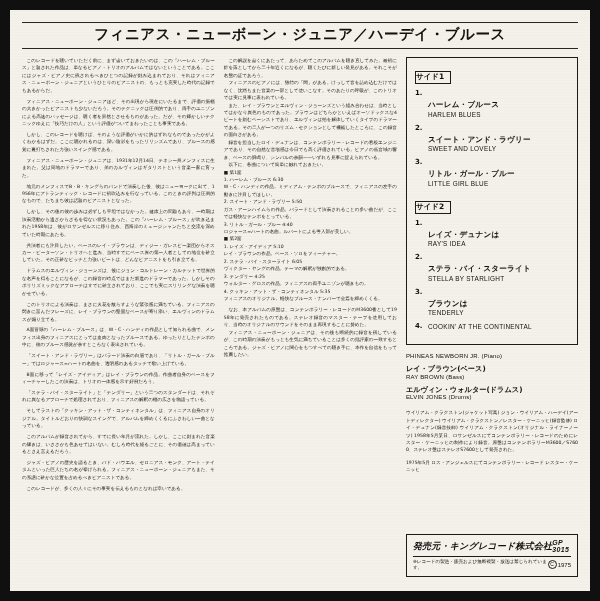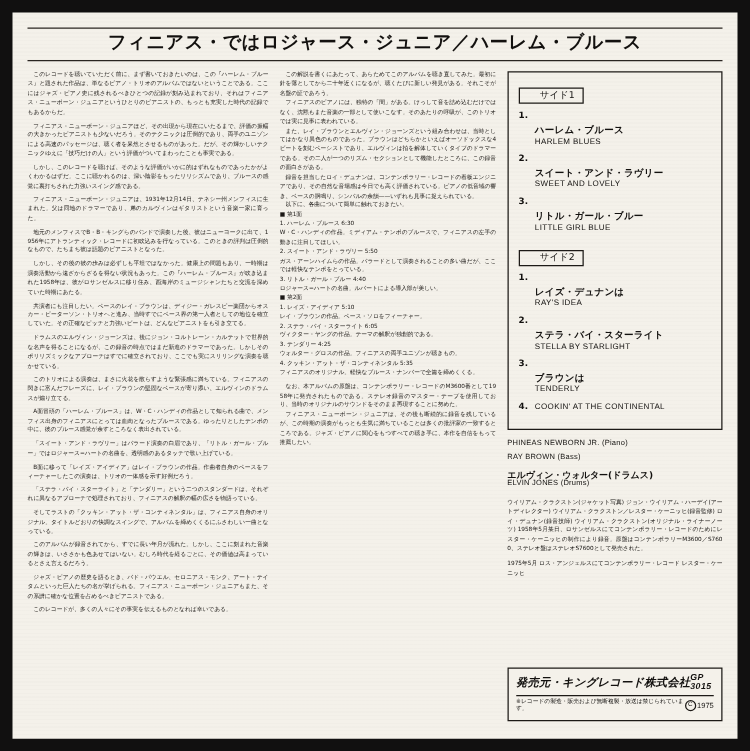--- a/index.html
+++ b/index.html
@@ -80,22 +80,22 @@
   .track-panel {
     border: 1px solid #1d1a17;
     padding: 7px 8px 8px 8px;
     margin-bottom: 8px;
   }
   .side-head {
     display: inline-block;
     border: 1px solid #1d1a17;
     font-family: "DejaVu Sans", sans-serif;
     font-size: 7.5px;
-    font-weight: normal;
-    padding: 1px 6px 2px 16px;
+    font-weight: bold;
+    padding: 1px 6px 2px 0;
     margin: 0 0 5px 0;
     line-height: 1.1;
   }
   .side-head.second { margin-top: 8px; }
   .track {
     display: flex;
     align-items: flex-start;
     margin-bottom: 4.5px;
   }
   .track-no {
@@ -214,21 +214,21 @@
   
   .ja-list p { margin: 0; }
 </style>
 </head>
 <body>
 
 <div class="sleeve">
   <div class="inner">
 
     <div class="title-bar">
-      <div class="title-text">フィニアス・ではロジャース・ジュニア／ハーレム・ブルース</div>
+      <div class="title-text">フィニアス・ニューボーン・ジュニア／ハーデイ・ブルース</div>
     </div>
 
     <div class="columns">
 
       <div class="col col-left body-ja">
         <p class="indent">このレコードを聴いていただく前に、まず書いておきたいのは、この『ハーレム・ブルース』と題された作品は、単なるピアノ・トリオのアルバムではないということである。ここにはジャズ・ピアノ史に残されるべきひとつの記録が刻み込まれており、それはフィニアス・ニューボーン・ジュニアというひとりのピアニストの、もっとも充実した時代の記録でもあるからだ。</p>
         <p class="indent">フィニアス・ニューボーン・ジュニアほど、その出現から現在にいたるまで、評価の振幅の大きかったピアニストも少ないだろう。そのテクニックは圧倒的であり、両手のユニゾンによる高速のパッセージは、聴く者を呆然とさせるものがあった。だが、その輝かしいテクニックゆえに「技巧だけの人」という評価がついてまわったことも事実である。</p>
         <p class="indent">しかし、このレコードを聴けば、そのような評価がいかに的はずれなものであったかがよくわかるはずだ。ここに聴かれるのは、深い陰影をもったリリシズムであり、ブルースの感覚に裏打ちされた力強いスイング感である。</p>
         <p class="indent">フィニアス・ニューボーン・ジュニアは、1931年12月14日、テネシー州メンフィスに生まれた。父は同地のドラマーであり、弟のカルヴィンはギタリストという音楽一家に育った。</p>
         <p class="indent">地元のメンフィスでB・B・キングらのバンドで演奏した後、彼はニューヨークに出て、1956年にアトランティック・レコードに初吹込みを行なっている。このときの評判は圧倒的なもので、たちまち彼は話題のピアニストとなった。</p>
@@ -330,20 +330,21 @@
             </div>
           </div>
 
         </div>
 
         <div class="personnel">
           <div class="pers-line">
             <div class="pers-en">PHINEAS NEWBORN JR. (Piano)</div>
           </div>
           <div class="pers-line">
+            <div class="pers-ja">レイ・ブラウン(ベース)</div>
             <div class="pers-en">RAY BROWN (Bass)</div>
           </div>
           <div class="pers-line">
             <div class="pers-ja">エルヴィン・ウォルター(ドラムス)</div>
             <div class="pers-en">ELVIN JONES (Drums)</div>
           </div>
         </div>
 
         <div class="credits">ウイリアム・クラクストン(ジャケット写真) ジョン・ウイリアム・ハーデイ(アートディレクター) ウイリアム・クラクストン／レスター・ケーニッヒ(録音監修) ロイ・デュナン(録音技師) ウイリアム・クラクストン(オリジナル・ライナーノーツ) 1958年5月某日、ロサンゼルスにてコンテンポラリー・レコードのためにレスター・ケーニッヒの制作により録音。原盤はコンテンポラリーM3600／S7600、ステレオ盤はステレオS7600として発売された。</div>
         <div class="credits">1975年5月 ロス・アンジェルスにてコンテンポラリー・レコード レスター・ケーニッヒ</div>

